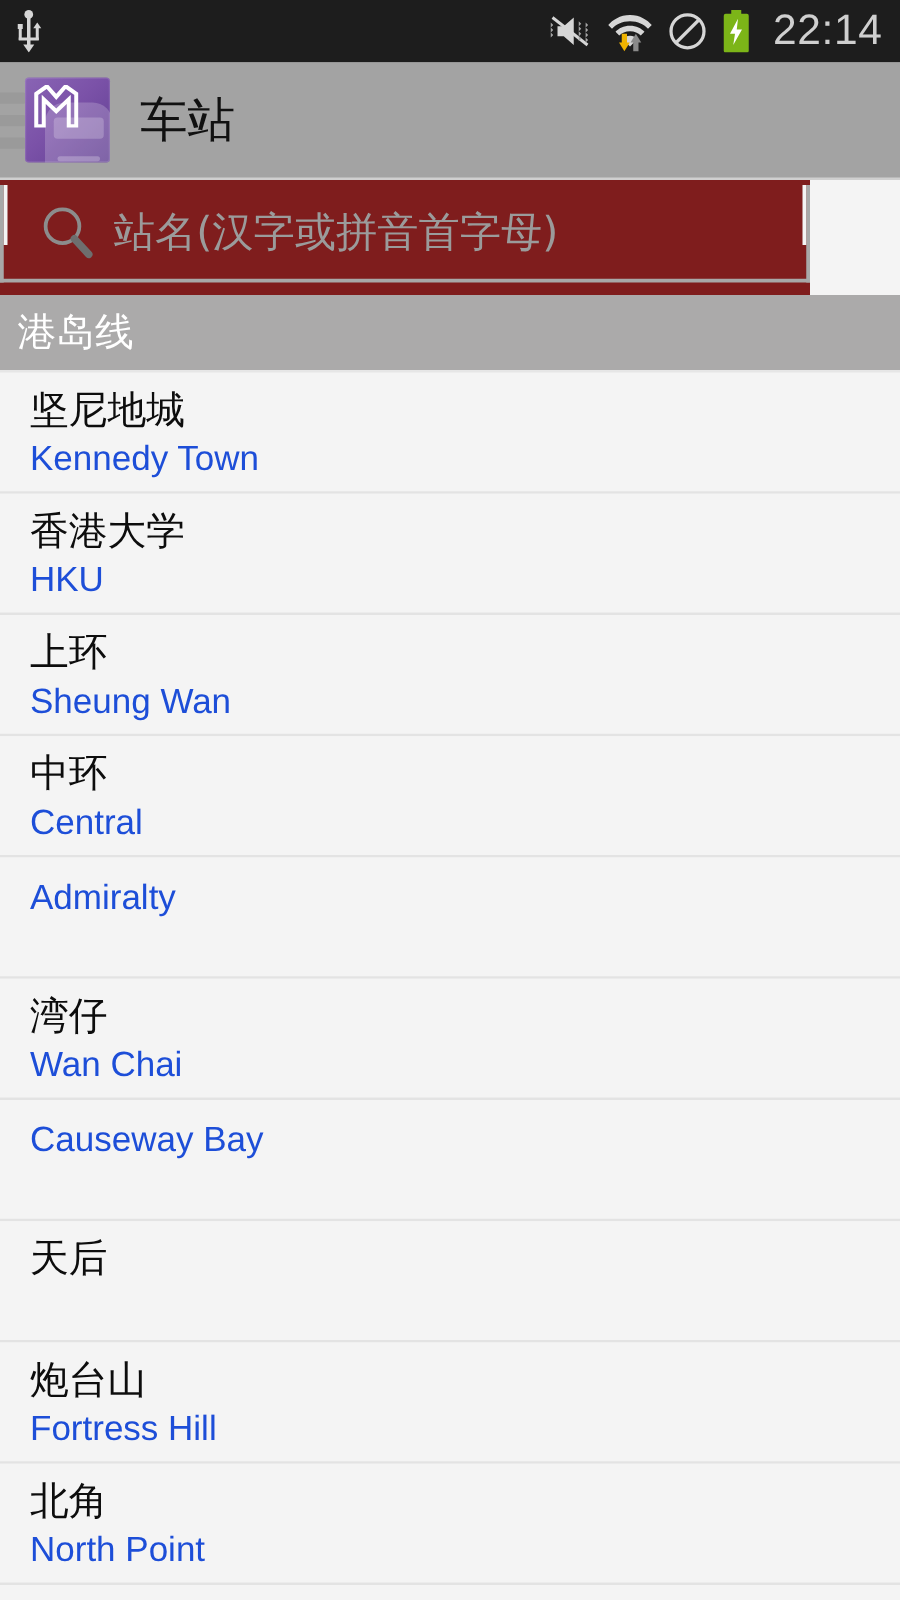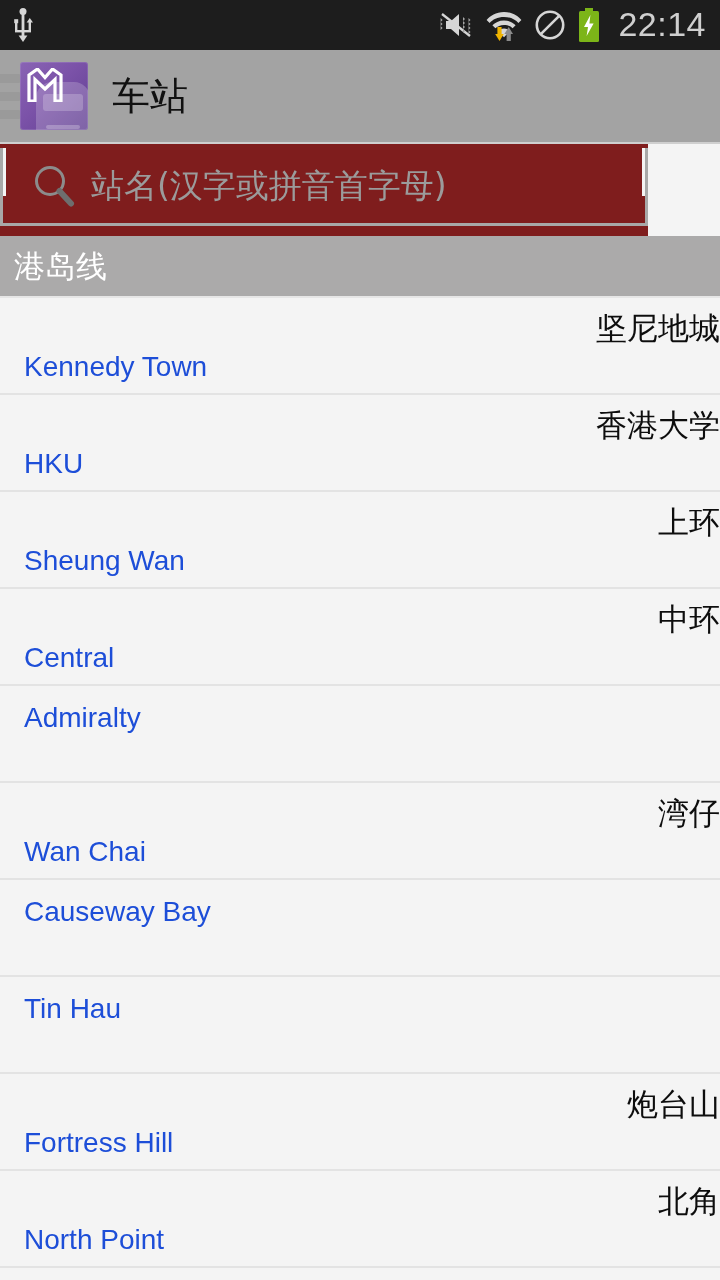--- a/index.html
+++ b/index.html
@@ -107,21 +107,20 @@
   
   .station-list{ width:720px; background:#f4f4f4; }
   .station-row{
     width:720px; height:97px; background:#f4f4f4;
     border-bottom:2px solid #e3e3e3;
     padding:12px 0 0 24px;
   }
   .station-cn{
     font-size:31px; color:#0d0d0d; line-height:1.18;
     font-family:"DejaVu Sans","Liberation Sans",sans-serif;
-    text-align:right;
   }
   .station-en{
     font-size:28px; color:#1d4ed8; line-height:1.2; margin-top:3px;
     font-family:"Liberation Sans","DejaVu Sans",sans-serif;
   }
 </style>
 </head>
 <body>
 
 <div class="status-bar">
@@ -244,21 +243,21 @@
       <div class="station-en">Admiralty</div>
     </div>
     <div class="station-row">
       <div class="station-cn">湾仔</div>
       <div class="station-en">Wan Chai</div>
     </div>
     <div class="station-row">
       <div class="station-en">Causeway Bay</div>
     </div>
     <div class="station-row">
-      <div class="station-en">Tin Hau</div>
+      <div class="station-cn">天后</div>
     </div>
     <div class="station-row">
       <div class="station-cn">炮台山</div>
       <div class="station-en">Fortress Hill</div>
     </div>
     <div class="station-row">
       <div class="station-cn">北角</div>
       <div class="station-en">North Point</div>
     </div>
   </div>

